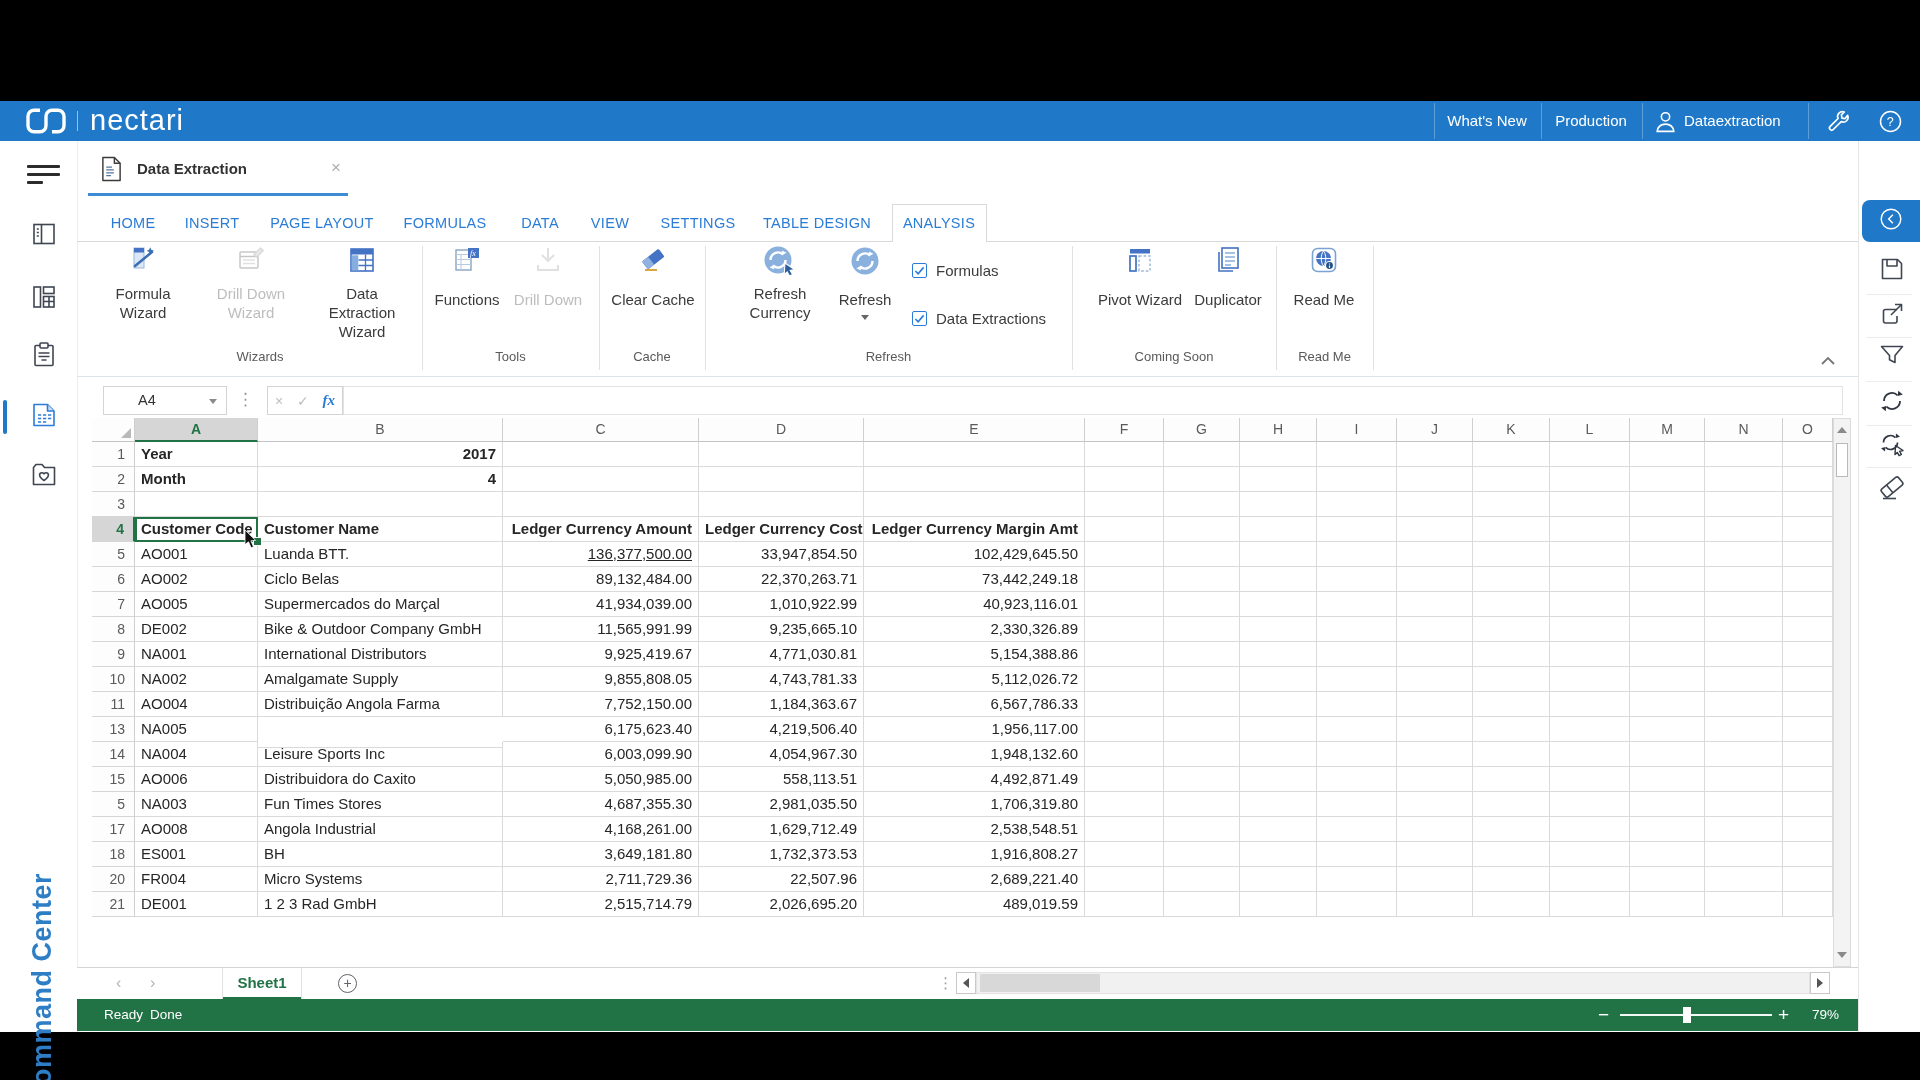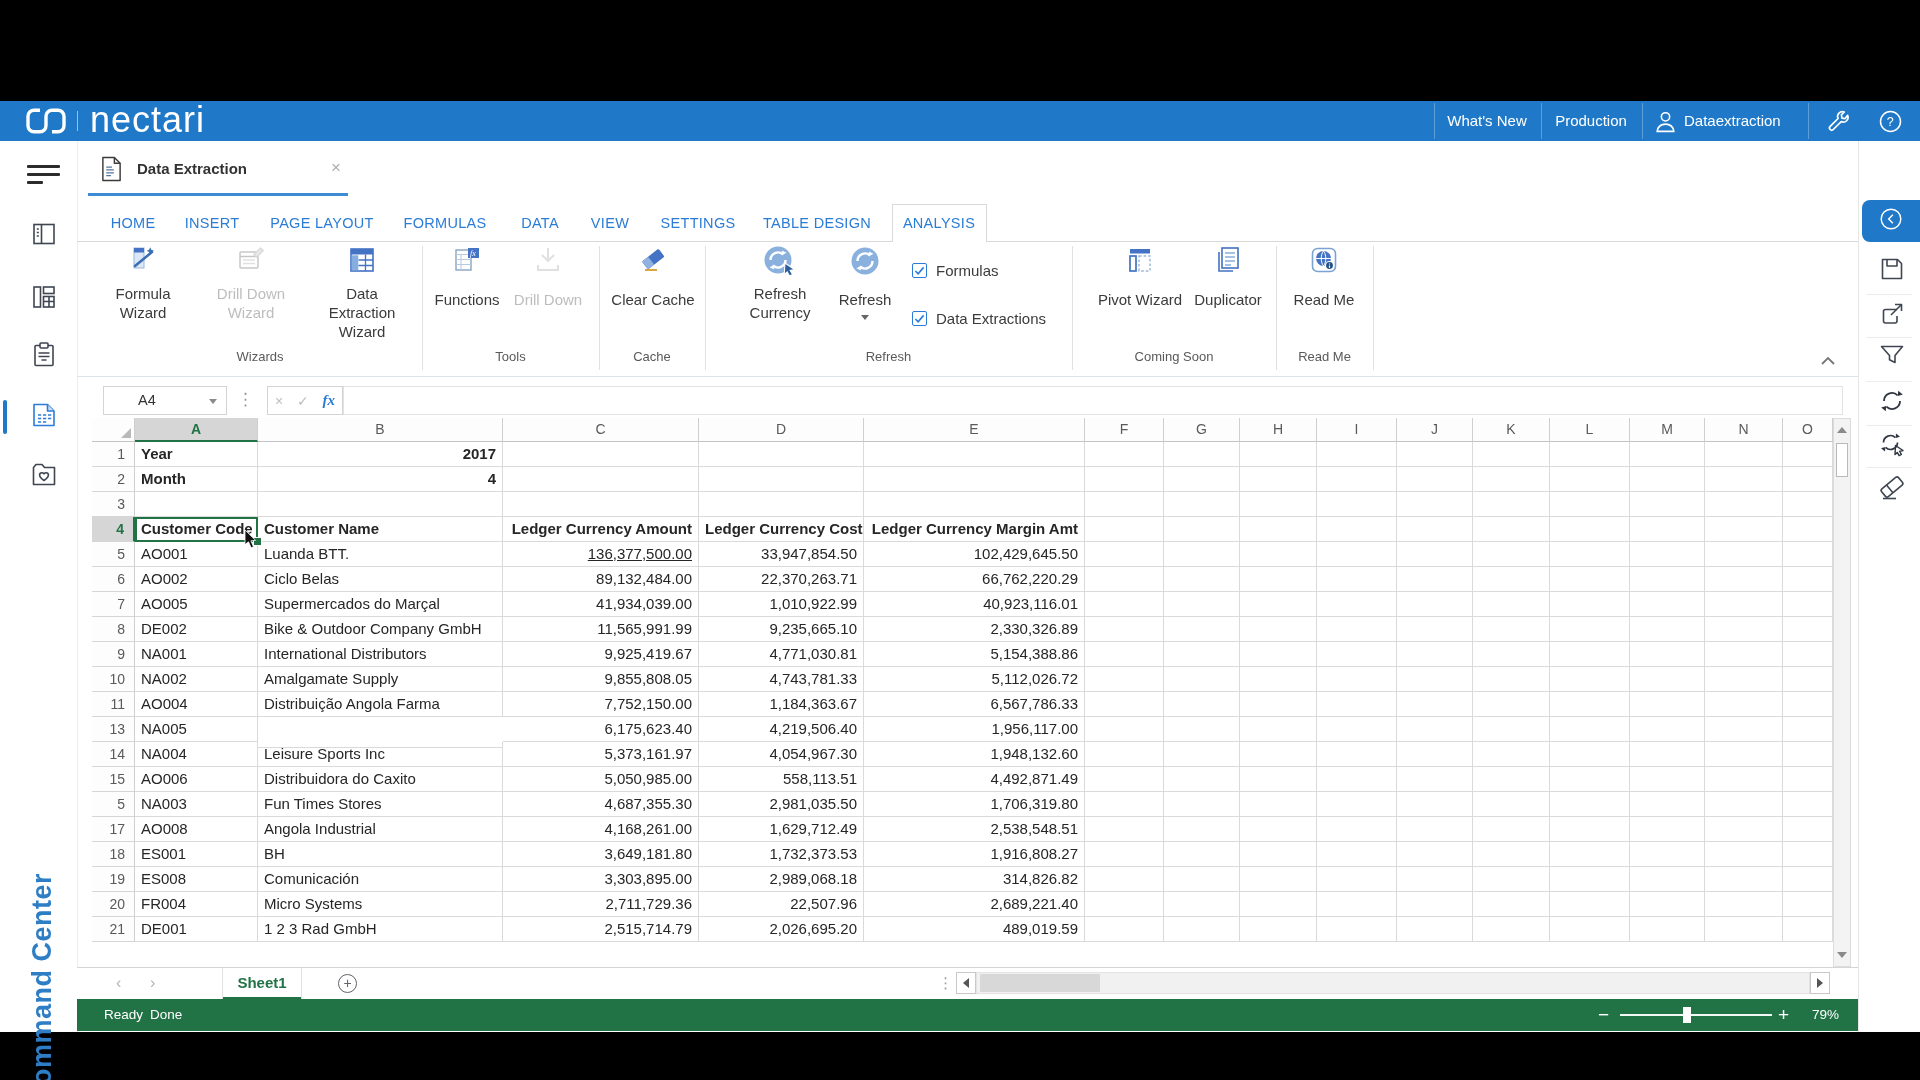--- a/index.html
+++ b/index.html
@@ -2,21 +2,21 @@
 <html><head>
 <meta charset="utf-8">
 <title>Data Extraction</title>
 <style>
   html,body{margin:0;padding:0;background:#000;}
   body{width:1920px;height:1080px;overflow:hidden;font-family:"Liberation Sans",sans-serif;-webkit-font-smoothing:antialiased;}
   .stage{position:relative;width:1920px;height:1080px;background:#000;overflow:hidden;}
   .abs{position:absolute;}
   
   .topbar{position:absolute;left:0;top:101px;width:1920px;height:40px;background:#2079c8;}
-  .brand{position:absolute;left:90px;top:0;height:52px;line-height:38px;color:#fff;font-size:36px;font-weight:500;letter-spacing:1px;}
+  .brand{position:absolute;left:90px;top:0;height:52px;line-height:38px;color:#fff;font-size:29px;font-weight:500;letter-spacing:1px;}
   .brand-div{position:absolute;left:77px;top:10px;width:1px;height:20px;background:rgba(255,255,255,.55);}
   
   .app{position:absolute;left:0;top:141px;width:1920px;height:891px;background:#fff;}
   .lsb-border{position:absolute;left:77px;top:141px;width:1px;height:891px;background:#ededed;}
   .rsb-border{position:absolute;left:1858px;top:141px;width:1px;height:891px;background:#e6e6e6;}
   .cmdcenter{position:absolute;left:-103px;top:971px;width:290px;height:36px;transform:rotate(-90deg);color:#2e7ec6;font-size:27px;font-weight:600;letter-spacing:.5px;text-align:center;line-height:36px;}
   
   .doctab-label{position:absolute;left:137px;top:160px;font-size:15px;font-weight:bold;color:#333;}
   .doctab-close{position:absolute;left:331px;top:158px;font-size:17px;color:#adadad;}
   .doctab-underline{position:absolute;left:88px;top:193px;width:260px;height:3px;background:#3d8bd4;}
@@ -499,21 +499,21 @@
         <div class="gc" style="width: 75px;"></div>
         <div class="gc" style="width: 78px;"></div>
         <div class="gc" style="width: 50px;"></div>
       </div>
       <div class="g-row">
         <div class="gc rh" style="width: 43px;">6</div>
         <div class="gc" style="width: 123px;">AO002</div>
         <div class="gc" style="width: 245px;">Ciclo Belas</div>
         <div class="gc num" style="width: 196px;">89,132,484.00</div>
         <div class="gc num" style="width: 165px;">22,370,263.71</div>
-        <div class="gc num" style="width: 221px;">66,762,220.29</div>
+        <div class="gc num" style="width: 221px;">73,442,249.18</div>
         <div class="gc" style="width: 79px;"></div>
         <div class="gc" style="width: 76px;"></div>
         <div class="gc" style="width: 77px;"></div>
         <div class="gc" style="width: 80px;"></div>
         <div class="gc" style="width: 76px;"></div>
         <div class="gc" style="width: 77px;"></div>
         <div class="gc" style="width: 80px;"></div>
         <div class="gc" style="width: 75px;"></div>
         <div class="gc" style="width: 78px;"></div>
         <div class="gc" style="width: 50px;"></div>
@@ -623,21 +623,21 @@
         <div class="gc" style="width: 77px;"></div>
         <div class="gc" style="width: 80px;"></div>
         <div class="gc" style="width: 75px;"></div>
         <div class="gc" style="width: 78px;"></div>
         <div class="gc" style="width: 50px;"></div>
       </div>
       <div class="g-row">
         <div class="gc rh" style="width: 43px;">14</div>
         <div class="gc" style="width: 123px;">NA004</div>
         <div class="gc" style="width: 245px;">Leisure Sports Inc</div>
-        <div class="gc num" style="width: 196px;">5,373,161.97</div>
+        <div class="gc num" style="width: 196px;">6,003,099.90</div>
         <div class="gc num" style="width: 165px;">4,054,967.30</div>
         <div class="gc num" style="width: 221px;">1,948,132.60</div>
         <div class="gc" style="width: 79px;"></div>
         <div class="gc" style="width: 76px;"></div>
         <div class="gc" style="width: 77px;"></div>
         <div class="gc" style="width: 80px;"></div>
         <div class="gc" style="width: 76px;"></div>
         <div class="gc" style="width: 77px;"></div>
         <div class="gc" style="width: 80px;"></div>
         <div class="gc" style="width: 75px;"></div>
@@ -698,38 +698,20 @@
         <div class="gc" style="width: 78px;"></div>
         <div class="gc" style="width: 50px;"></div>
       </div>
       <div class="g-row">
         <div class="gc rh" style="width: 43px;">18</div>
         <div class="gc" style="width: 123px;">ES001</div>
         <div class="gc" style="width: 245px;">BH</div>
         <div class="gc num" style="width: 196px;">3,649,181.80</div>
         <div class="gc num" style="width: 165px;">1,732,373.53</div>
         <div class="gc num" style="width: 221px;">1,916,808.27</div>
-        <div class="gc" style="width: 79px;"></div>
-        <div class="gc" style="width: 76px;"></div>
-        <div class="gc" style="width: 77px;"></div>
-        <div class="gc" style="width: 80px;"></div>
-        <div class="gc" style="width: 76px;"></div>
-        <div class="gc" style="width: 77px;"></div>
-        <div class="gc" style="width: 80px;"></div>
-        <div class="gc" style="width: 75px;"></div>
-        <div class="gc" style="width: 78px;"></div>
-        <div class="gc" style="width: 50px;"></div>
-      </div>
-      <div class="g-row">
-        <div class="gc rh" style="width: 43px;">19</div>
-        <div class="gc" style="width: 123px;">ES008</div>
-        <div class="gc" style="width: 245px;">Comunicación</div>
-        <div class="gc num" style="width: 196px;">3,303,895.00</div>
-        <div class="gc num" style="width: 165px;">2,989,068.18</div>
-        <div class="gc num" style="width: 221px;">314,826.82</div>
         <div class="gc" style="width: 79px;"></div>
         <div class="gc" style="width: 76px;"></div>
         <div class="gc" style="width: 77px;"></div>
         <div class="gc" style="width: 80px;"></div>
         <div class="gc" style="width: 76px;"></div>
         <div class="gc" style="width: 77px;"></div>
         <div class="gc" style="width: 80px;"></div>
         <div class="gc" style="width: 75px;"></div>
         <div class="gc" style="width: 78px;"></div>
         <div class="gc" style="width: 50px;"></div>

